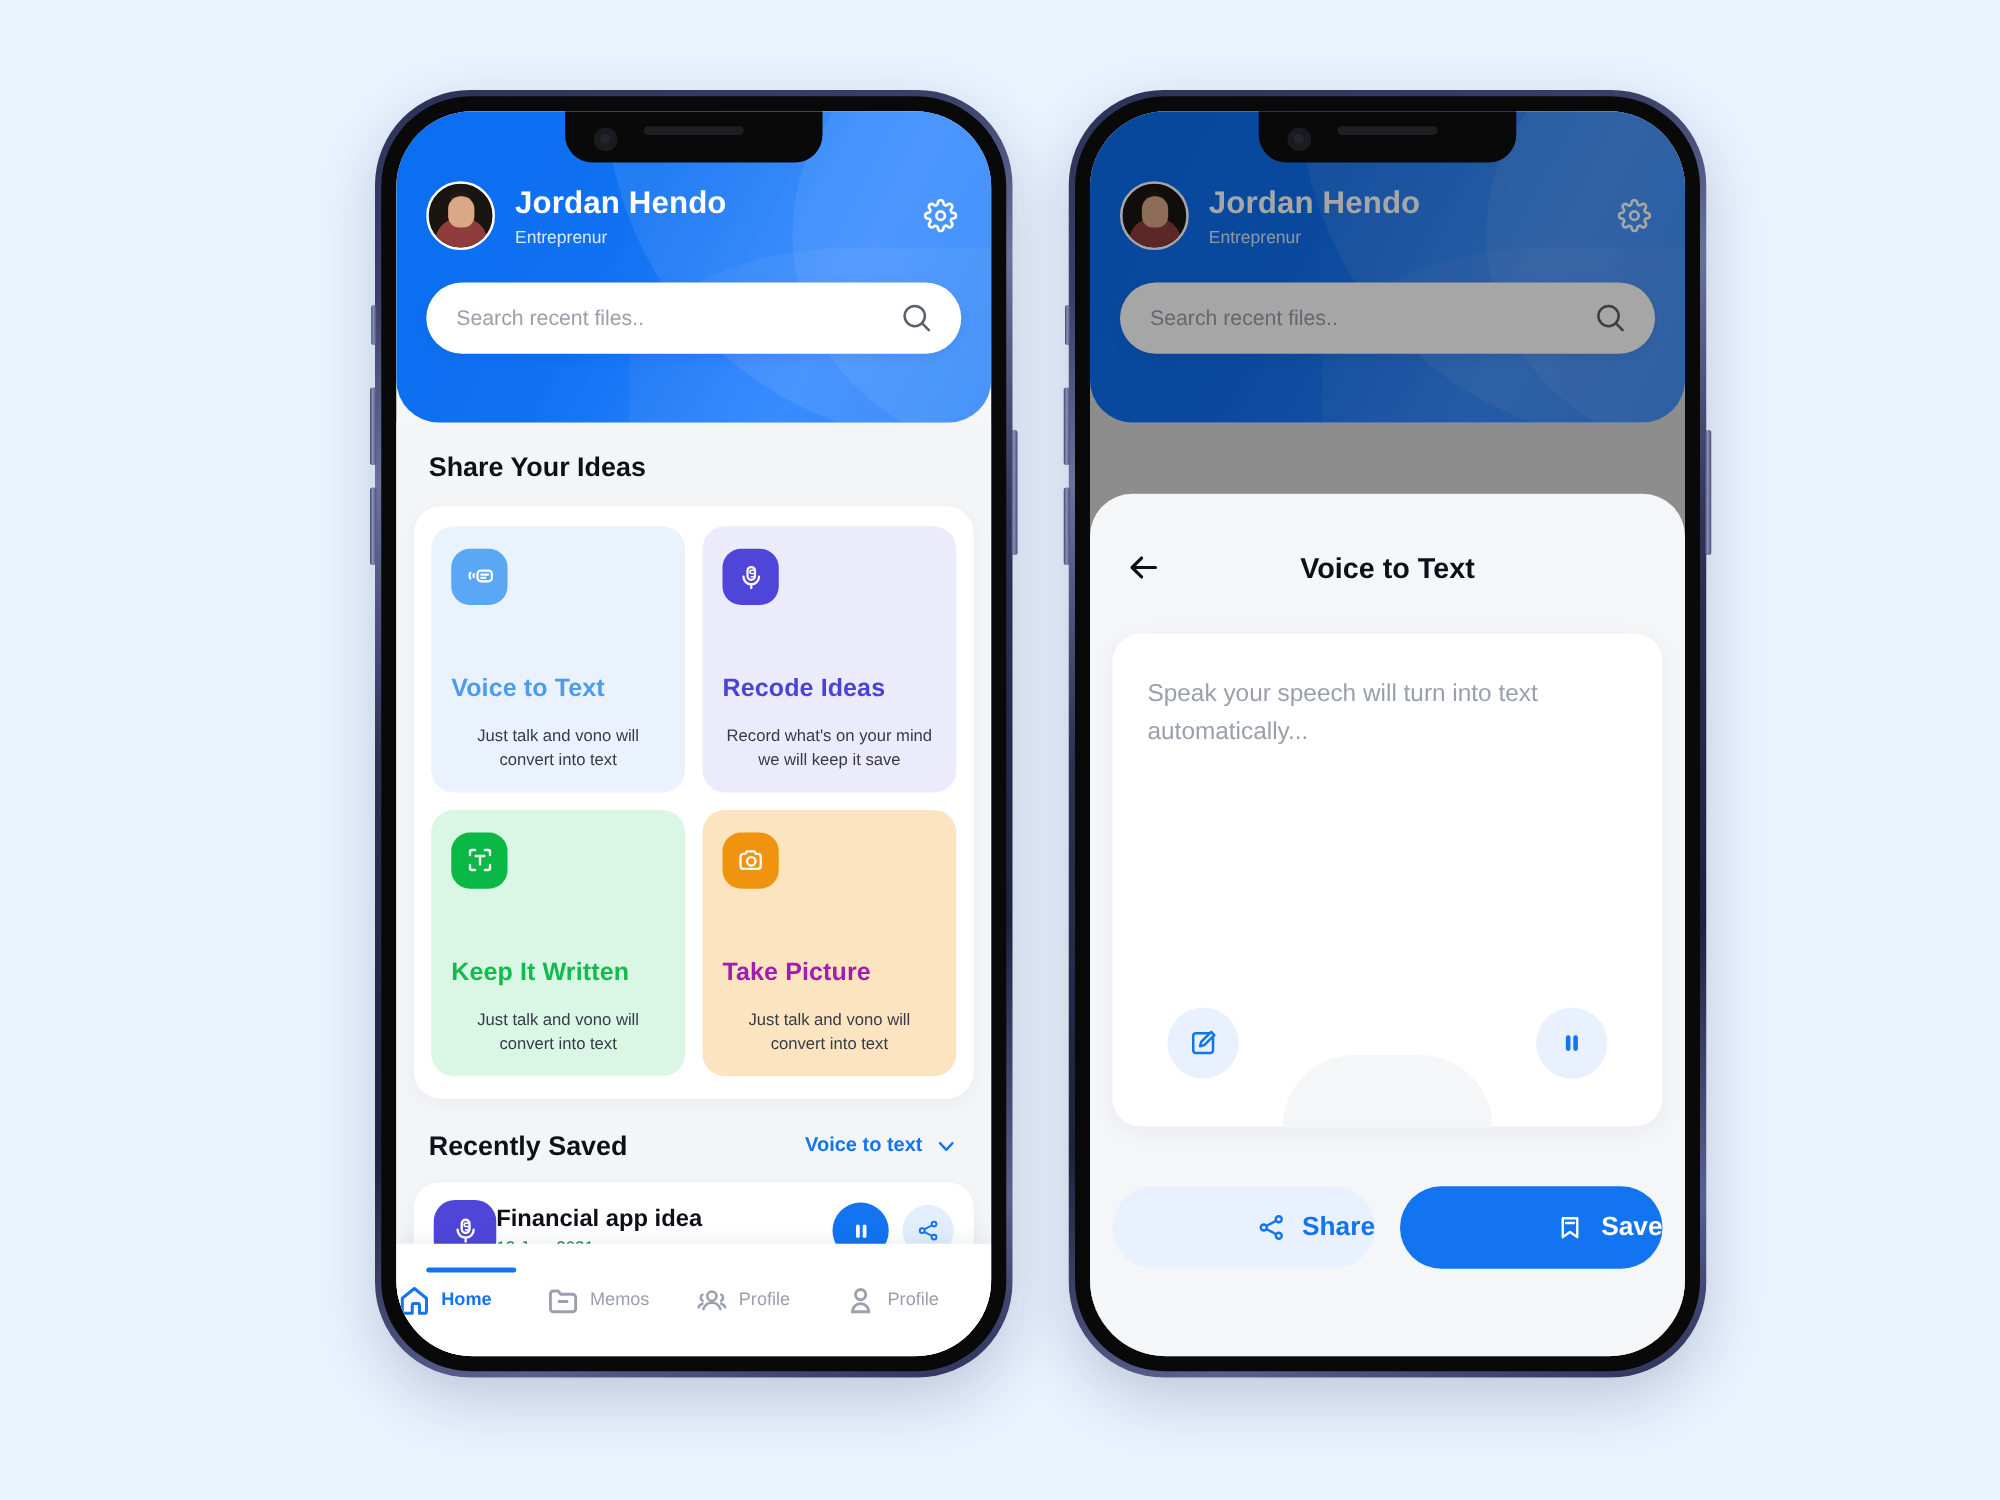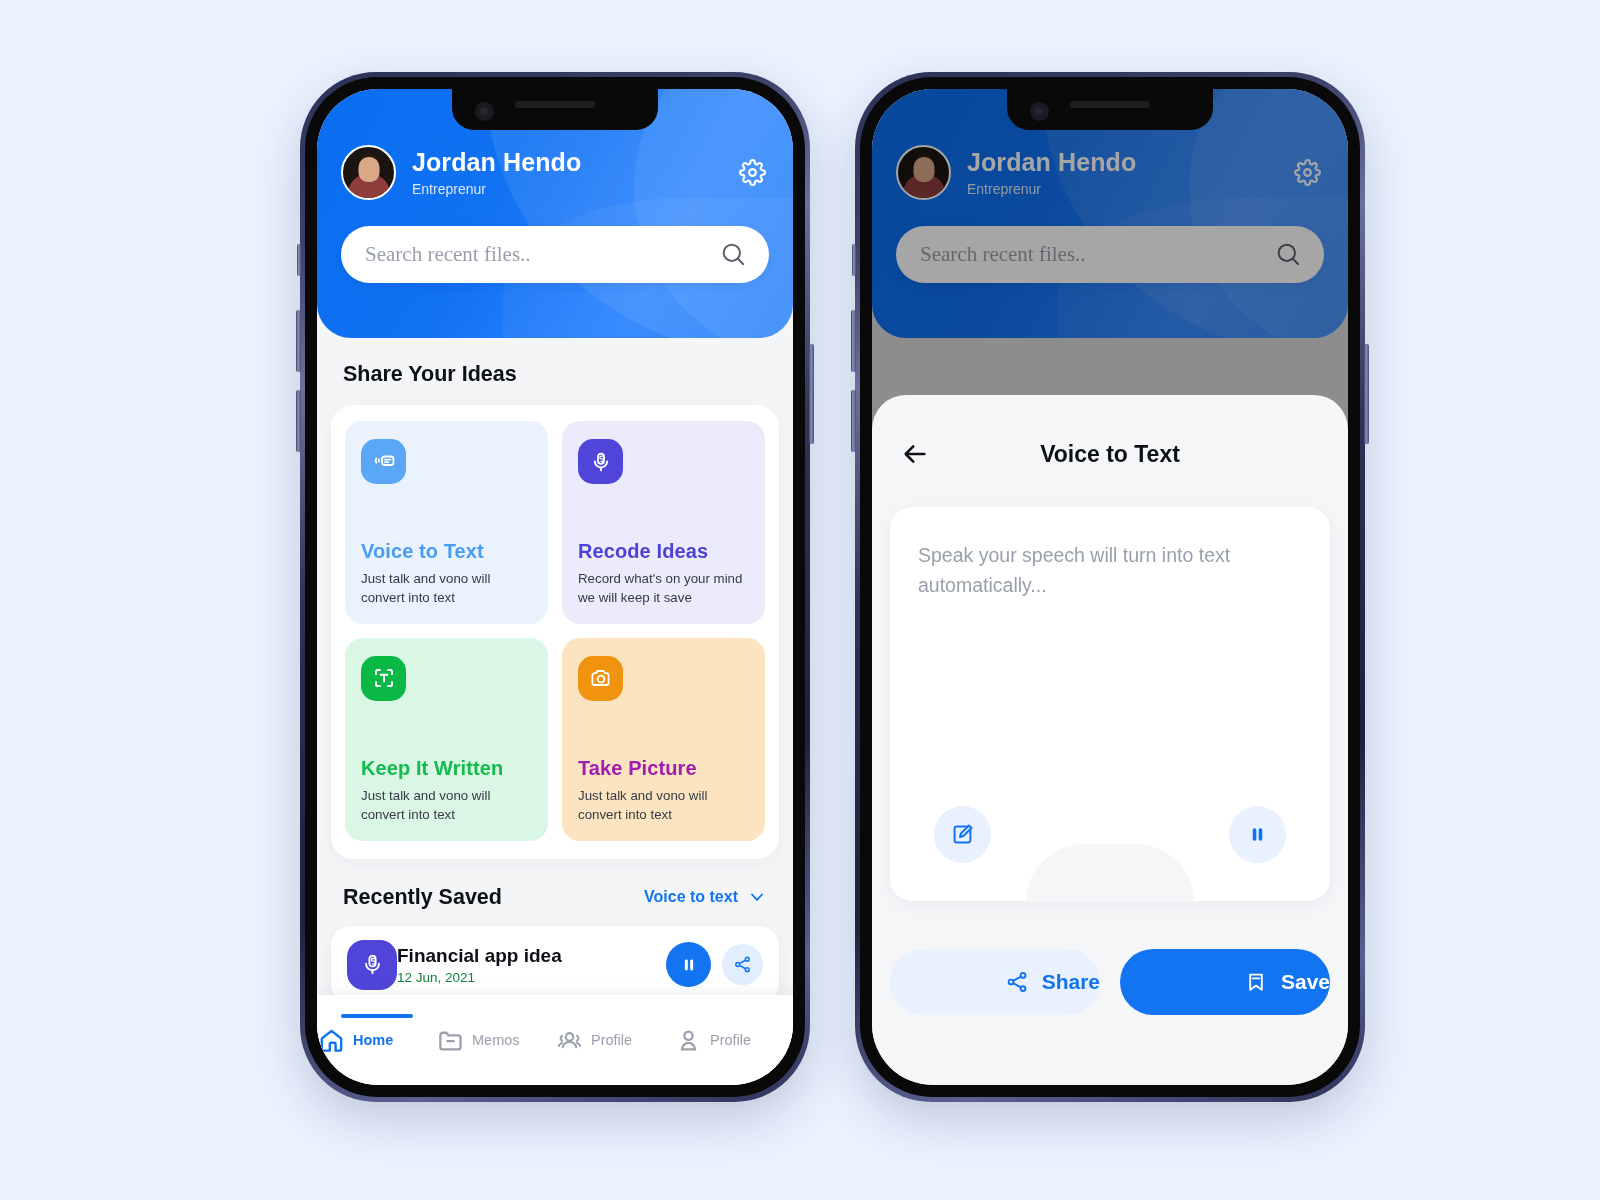--- a/index.html
+++ b/index.html
@@ -138,21 +138,21 @@
   .gear-btn { width: 34px; height: 34px; display:flex; align-items:center; justify-content:center; flex:none; }
 
   .search-wrap { position: relative; padding: 26px 24px 0 24px; z-index: 4; }
   .search-box {
     height: 57px; background: #fff; border-radius: 30px;
     display: flex; align-items: center; padding: 0 22px 0 24px;
     box-shadow: 0 3px 10px rgba(0,40,90,.08);
   }
   .search-input {
     flex: 1; border: none; outline: none; background: transparent;
-    font-family: Liberation Serif, serif; font-size: 21px; color: #2d3340;
+    font-family: Liberation Sans, sans-serif; font-size: 17px; color: #2d3340;
   }
   .search-input::placeholder { color: #9aa0ab; }
 
   
   .app-body { position: relative; height: calc(100% - 249px); background: #f4f5f7; }
   .sec-title { font-size: 21.5px; font-weight: 700; color: #0d1017; }
   .share-head { padding: 24px 26px 0 26px; }
 
   .cards-sheet {
     margin: 18px 14px 0 14px;
@@ -161,21 +161,21 @@
     padding: 16px 14px 18px 14px;
     box-shadow: 0 4px 16px rgba(20,40,80,.045);
   }
   .cards-grid { display: grid; grid-template-columns: 1fr 1fr; gap: 14px; }
   .feat-card { border-radius: 18px; padding: 18px 16px 16px 16px; min-height: 200px; position: relative; }
   .feat-ico {
     width: 45px; height: 45px; border-radius: 15px;
     display: flex; align-items: center; justify-content: center;
   }
   .feat-name { font-size: 20px; font-weight: 700; margin-top: 56px; letter-spacing: .1px; }
-  .feat-desc { font-size: 13.3px; color: #363b45; line-height: 1.42; margin-top: 7px; }
+  .feat-desc { font-size: 13.3px; color: #363b45; line-height: 1.42; margin-top: 17px; text-align: center; }
 
   .c-v2t  { background: #eaf2fe; }
   .c-v2t .feat-ico { background: #59a7f5; }
   .c-v2t .feat-name { color: #4a9cf2; }
   .c-rec  { background: #ecebfb; }
   .c-rec .feat-ico { background: #4f46d9; }
   .c-rec .feat-name { color: #4b42d6; }
   .c-kiw  { background: #d9f7e4; }
   .c-kiw .feat-ico { background: #0ab846; }
   .c-kiw .feat-name { color: #12bb4d; }

